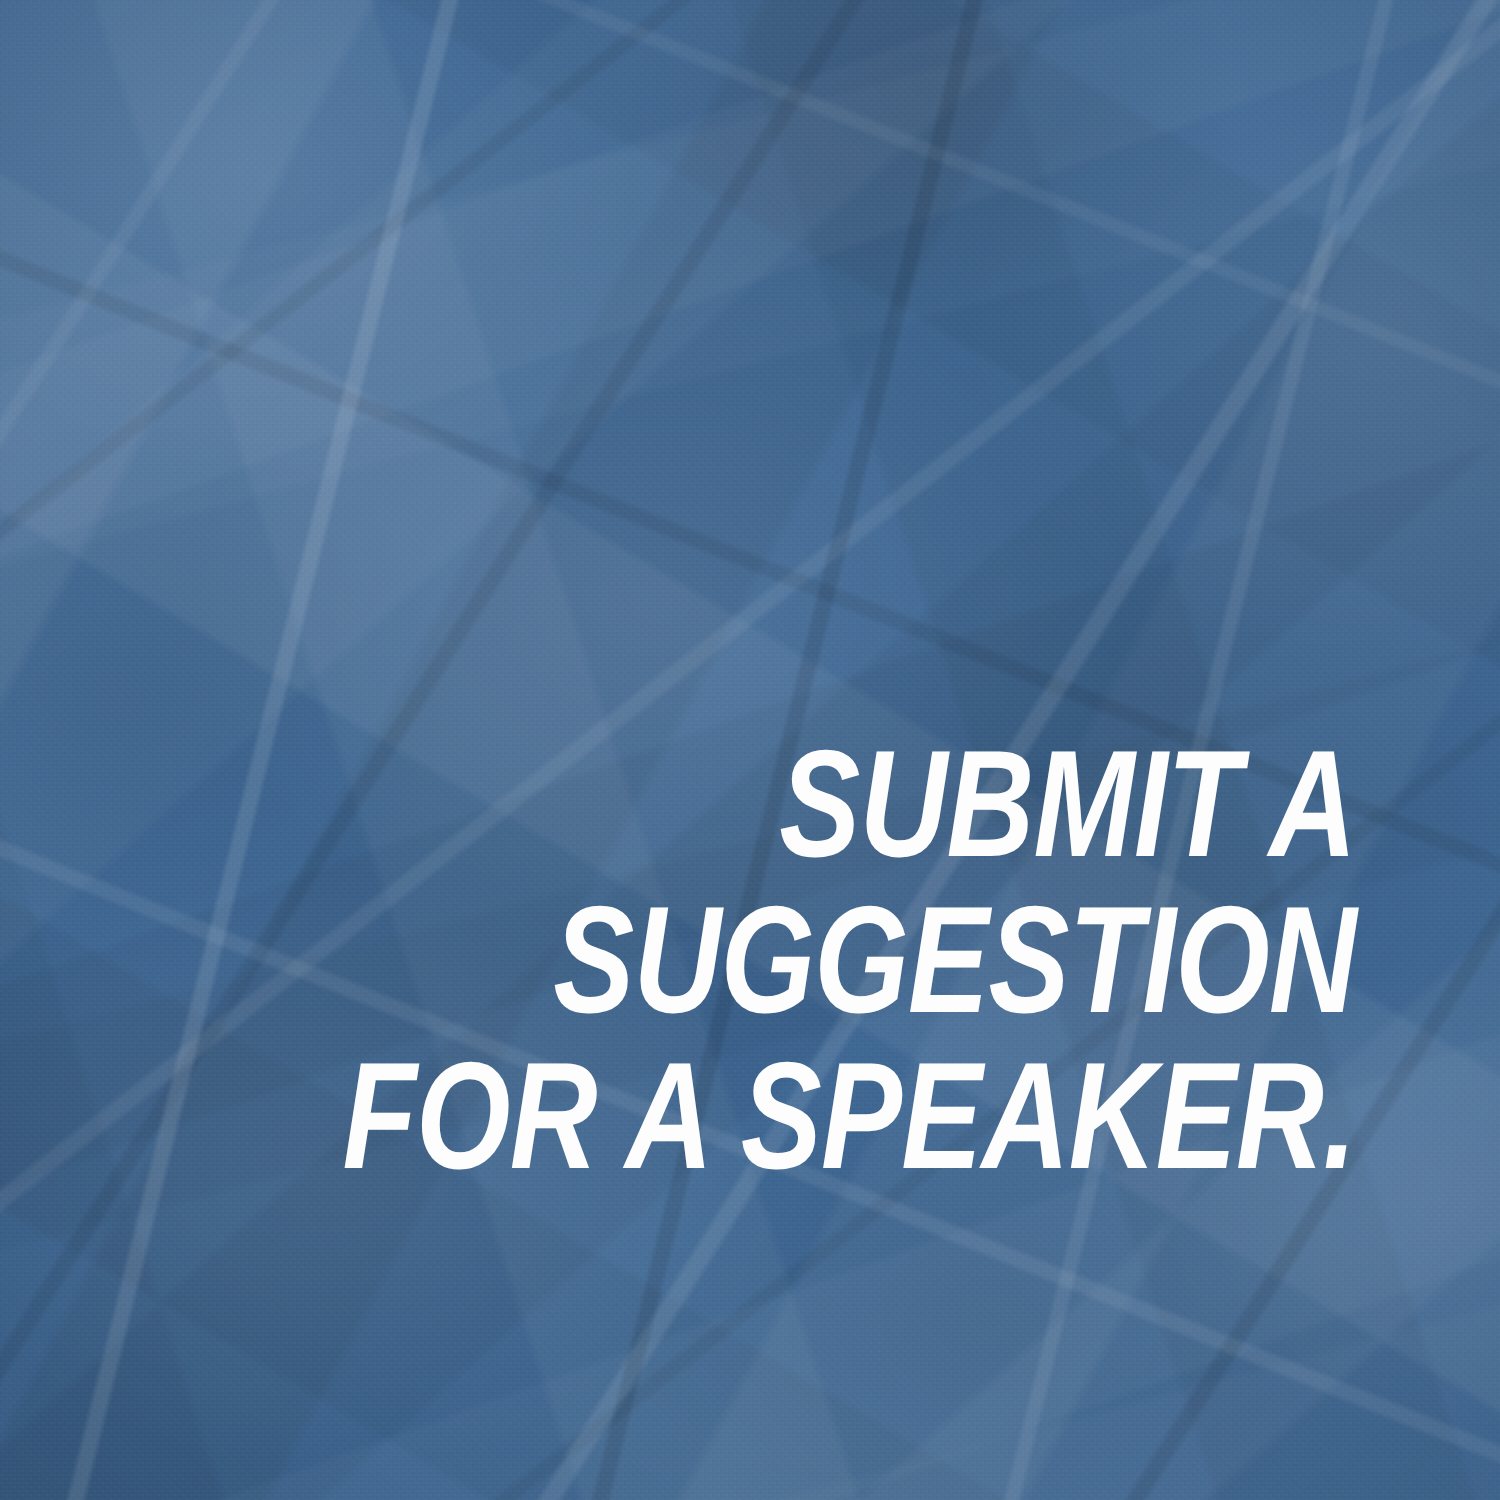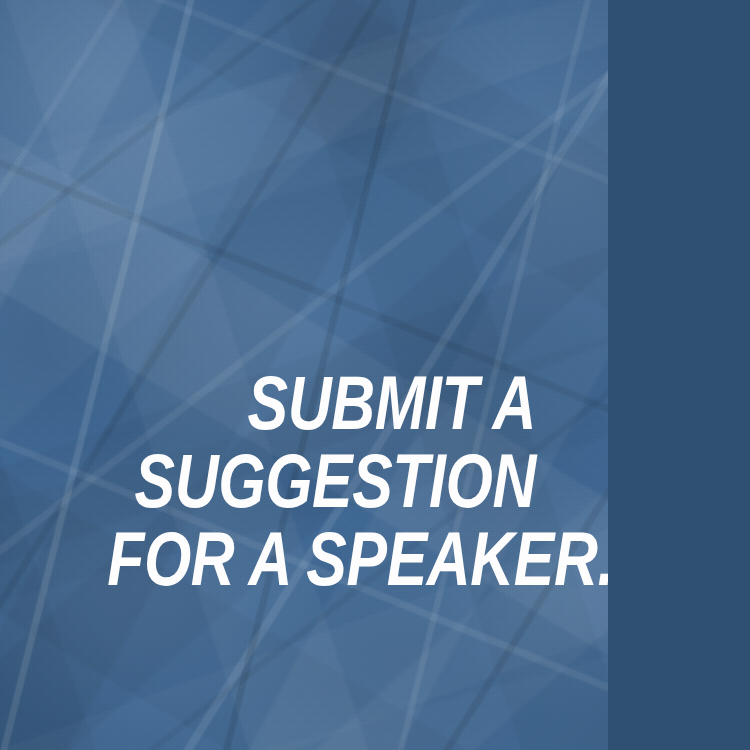--- a/index.html
+++ b/index.html
@@ -3,21 +3,21 @@
 <meta charset="utf-8">
 <style>
   html, body {
     margin: 0;
     padding: 0;
     background: #2f4f73;
   }
 
   #poster {
     position: relative;
-    width: 608px;
+    width: 750px;
     height: 750px;
     overflow: hidden;
     background-color: #3f6894;
     font-family: "Liberation Sans", sans-serif;
     user-select: none;
   }
 
   
 
   .tex {

